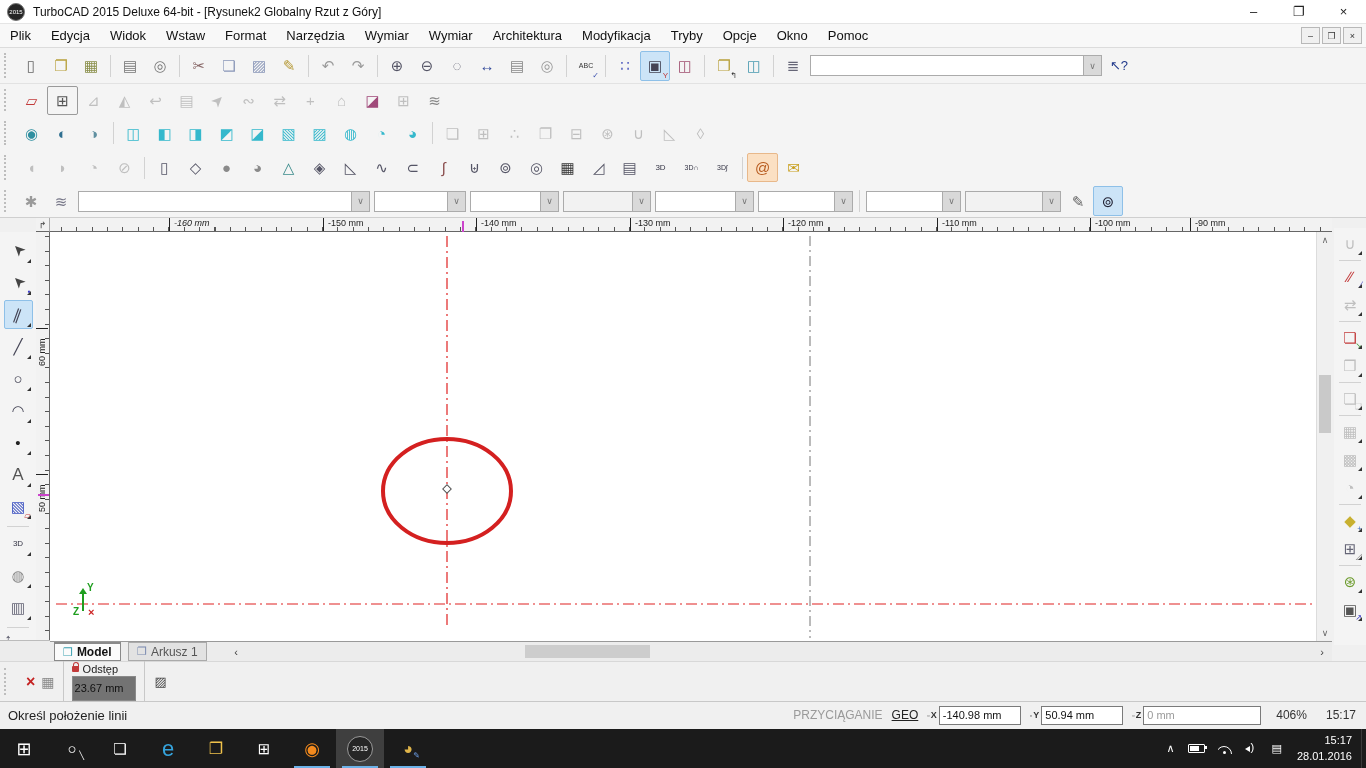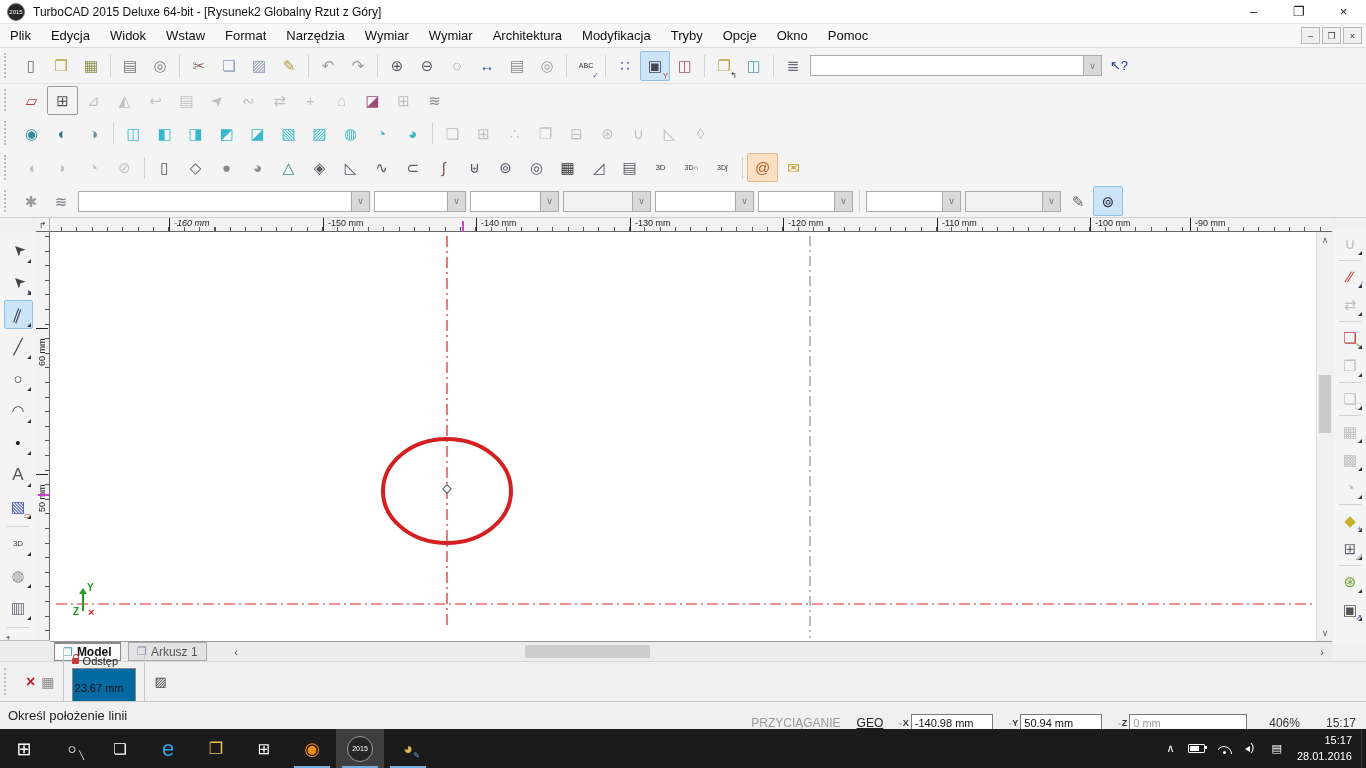--- a/index.html
+++ b/index.html
@@ -105,28 +105,28 @@
   
   #inspector{position:absolute;left:0;top:661px;width:1366px;height:40px;background:#f0f0f0;
     border-top:1px solid #d8d8d8;display:flex;align-items:center;box-sizing:border-box;}
   #insp-cancel{font-size:16px;font-weight:bold;color:#c42222;margin:0 6px 0 10px;}
   #insp-calc{font-size:14px;color:#888;margin-right:8px;}
   #insp-group{border-left:1px solid #c8c8c8;border-right:1px solid #c8c8c8;padding:2px 8px;}
   #insp-label-row{display:flex;align-items:center;font-size:11px;color:#222;margin-bottom:1px;}
   .lock{width:7px;height:6px;background:#c23a3a;border-radius:1px;position:relative;margin-right:4px;}
   .lock::before{content:"";position:absolute;top:-4px;left:1px;width:4px;height:4px;
     border:1px solid #c23a3a;border-bottom:none;border-radius:3px 3px 0 0;}
-  #insp-value{width:58px;height:15px;background:#0369a1;border:1px solid #8a8a8a;font-size:11px;
-    display:flex;align-items:center;padding:12px 2px;color:#111;}
+  #insp-value{width:58px;height:15px;background:#737373;border:1px solid #8a8a8a;font-size:11px;
+    display:flex;align-items:center;padding:4px 2px;color:#111;}
   #insp-flag{font-size:13px;color:#444;margin-left:10px;}
   
   #statusbar{position:absolute;left:0;top:701px;width:1366px;height:36px;background:#f0f0f0;
     border-top:1px solid #c8c8c8;box-sizing:border-box;font-size:12px;color:#333;}
   #status-hint{position:absolute;left:8px;top:6px;font-size:13px;color:#222;}
-  #status-right{position:absolute;right:6px;top:11px;display:flex;align-items:center;gap:16px;height:20px;}
+  #status-right{position:absolute;right:6px;top:3px;display:flex;align-items:center;gap:9px;height:20px;}
   #snap-label{color:#9a9a9a;}
   #geo-label{color:#222;text-decoration:underline;}
   .axgrp{display:flex;align-items:center;gap:2px;}
   .axlab{font-size:9px;font-weight:bold;color:#333;}
   .axlab::before{content:"▫";font-size:7px;margin-right:1px;color:#555;}
   .sfield{width:74px;height:17px;background:#fff;border:1px solid #7a7a7a;font-size:11px;
     display:flex;align-items:center;padding:0 3px;color:#111;}
   .sfield.disv{color:#9a9a9a;}
   #status-zoom{margin-left:6px;text-align:right;}
   #status-time{margin-left:10px;margin-right:4px;}

